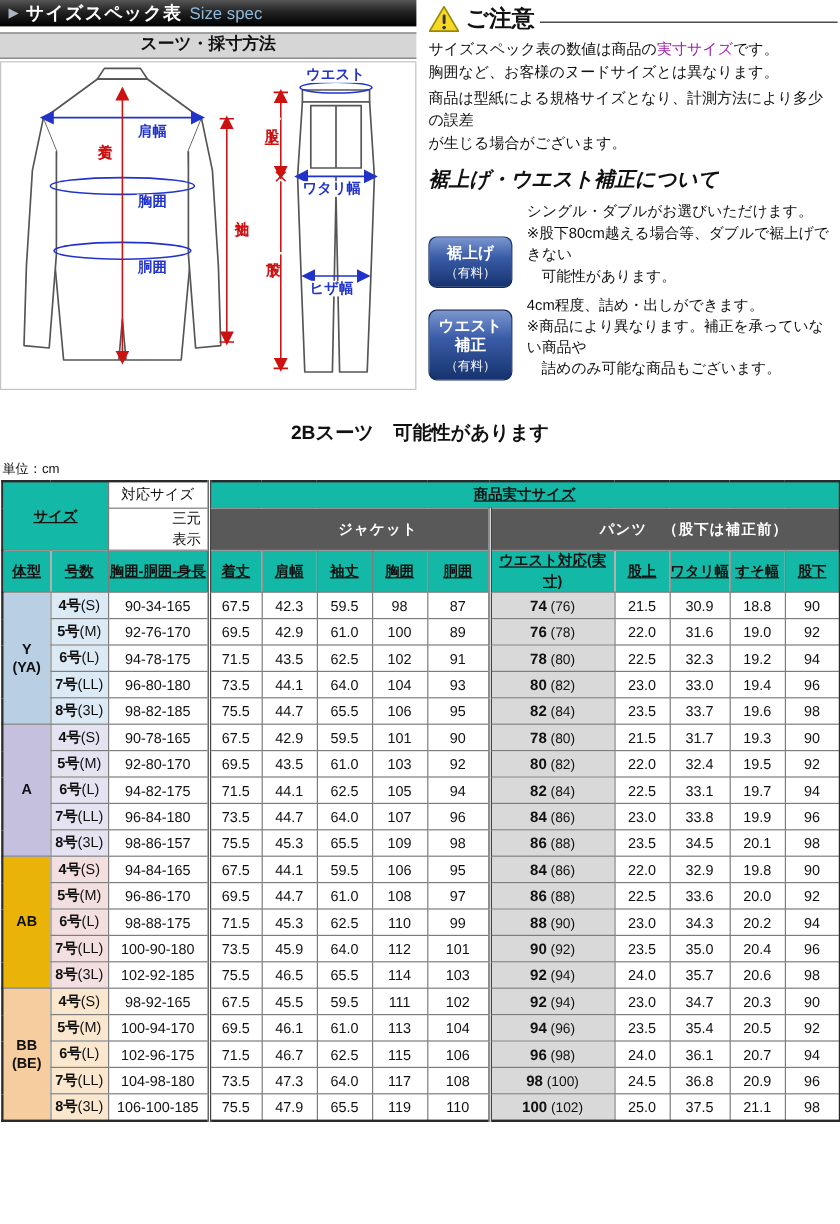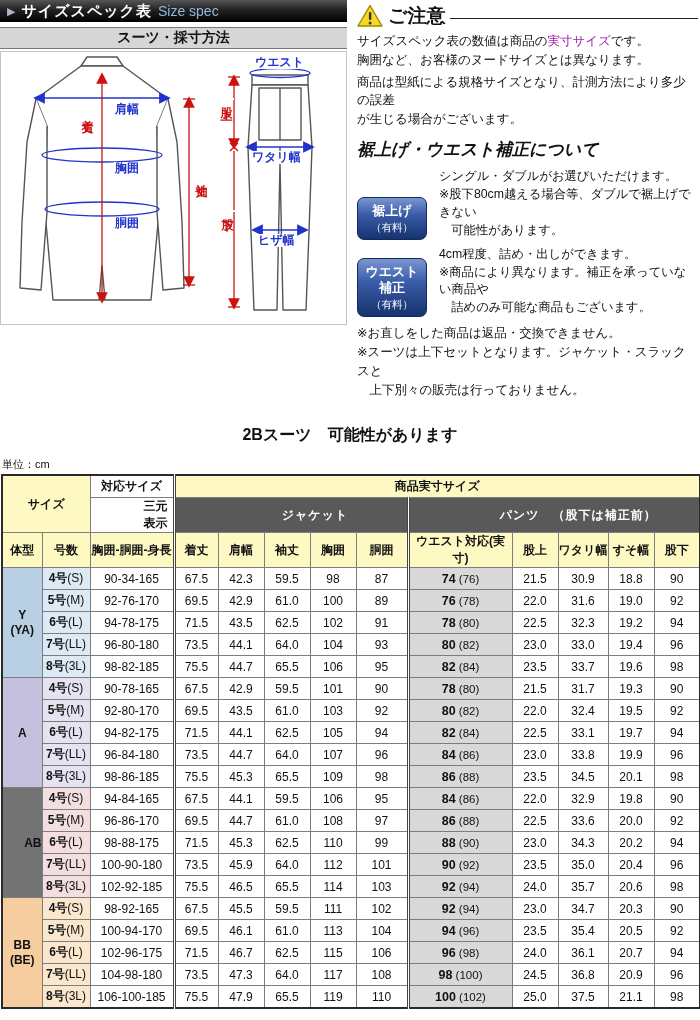--- a/index.html
+++ b/index.html
@@ -51,22 +51,22 @@
   .tbl-title { text-align:center; font-size:16px; font-weight:bold; margin-top:26px; }
   .unit { font-size:11px; margin:11px 2px 2px; }
   table.spec { border-collapse:collapse; width:698px; table-layout:fixed; margin:0 1px;
                border:2px solid #2a2a2a; }
   .spec th, .spec td { border:1px solid #7d7d7d; font-size:12px; padding:0;
                        text-align:center; overflow:hidden; }
   .spec thead tr:nth-child(1) th { height:21px; }
   .spec thead tr:nth-child(2) th { height:23px;padding-left:48px; }
   .spec thead tr:nth-child(3) th { height:25px; }
   .spec tbody td { height:21px; }
-  .gh { background:#fef9c3; font-weight:bold; }
-  .wh { background:#fff; font-weight:bold; }
+  .gh { background:#14b8a6; font-weight:bold;text-decoration:underline; }
+  .wh { background:#fff; font-weight:normal; }
   .dark { background:#595959; color:#fff; font-weight:bold; font-size:13px; letter-spacing:1px; }
   .sep { border-left:3px double #444 !important; }
   .btype { font-weight:bold; font-size:13px; white-space:pre-line; line-height:1.2; }
   .szcell span { font-weight:normal; }
   .waist { background:#d9d9d9; }
   .waist b { font-size:12.5px; }
   .waist span { font-size:11.5px; font-weight:normal; }
 </style>
 </head>
 <body>
@@ -175,23 +175,20 @@
     <div class="hem-item">
       <div class="badge">
         <div class="badge-main">ウエスト
 補正</div>
         <div class="badge-sub">（有料）</div>
       </div>
       <div class="hem-text">4cm程度、詰め・出しができます。
 ※商品により異なります。補正を承っていない商品や
 　詰めのみ可能な商品もございます。</div>
     </div>
-    <div class="hem-notes">※お直しをした商品は返品・交換できません。
-※スーツは上下セットとなります。ジャケット・スラックスと
-　上下別々の販売は行っておりません。</div>
   </div>
 </div>
 
 <div class="tbl-title">2Bスーツ　可能性があります</div>
 <div class="unit">単位：cm</div>
 
 <table class="spec">
   <colgroup>
     <col style="width:40px">
       <col style="width:48px">
@@ -359,34 +356,34 @@
         <td>107</td>
         <td>96</td>
         <td class="waist sep"><b>84</b><span> (86)</span></td>
         <td>23.0</td>
         <td>33.8</td>
         <td>19.9</td>
         <td>96</td>
       </tr>
       <tr>
         <td class="szcell" style="background: rgb(229, 226, 241);"><b>8号</b><span>(3L)</span></td>
-        <td>98-86-185</td>
+        <td>98-86-157</td>
         <td class="sep">75.5</td>
         <td>45.3</td>
         <td>65.5</td>
         <td>109</td>
         <td>98</td>
         <td class="waist sep"><b>86</b><span> (88)</span></td>
         <td>23.5</td>
         <td>34.5</td>
         <td>20.1</td>
         <td>98</td>
       </tr>
       <tr>
-        <td class="btype" rowspan="5" style="background: #737373; text-align: right;">AB</td>
+        <td class="btype" rowspan="5" style="background: #eab308;">AB</td>
         <td class="szcell" style="background: rgb(243, 223, 223);"><b>4号</b><span>(S)</span></td>
         <td>94-84-165</td>
         <td class="sep">67.5</td>
         <td>44.1</td>
         <td>59.5</td>
         <td>106</td>
         <td>95</td>
         <td class="waist sep"><b>84</b><span> (86)</span></td>
         <td>22.0</td>
         <td>32.9</td>

